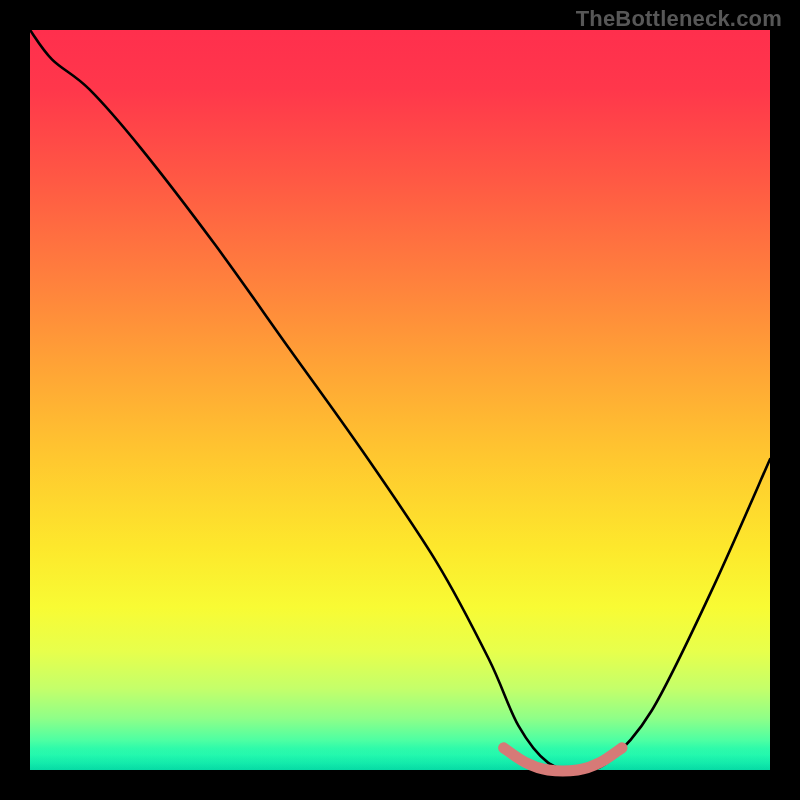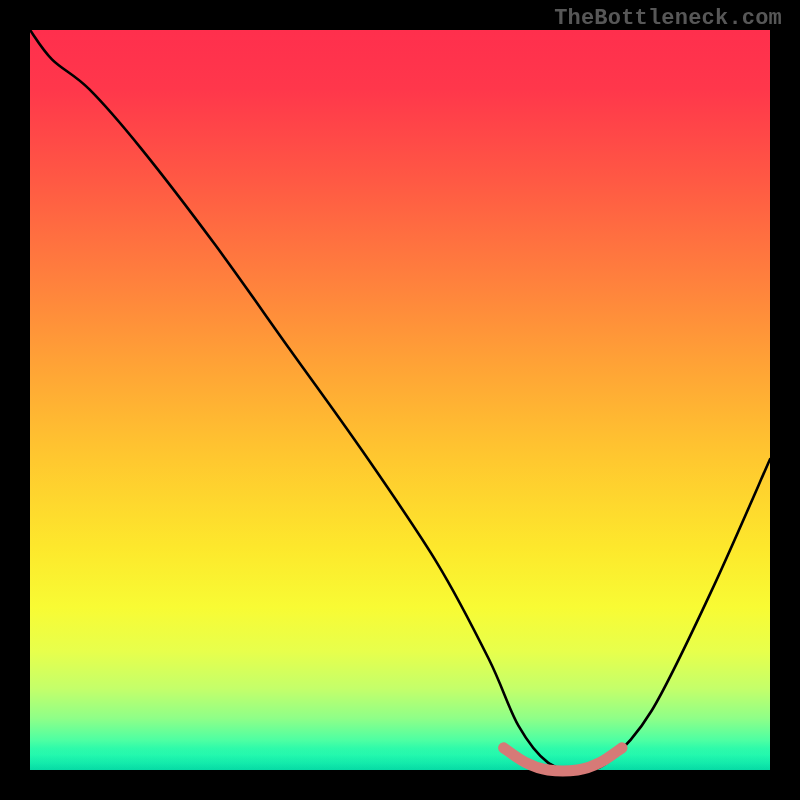--- a/index.html
+++ b/index.html
@@ -7,21 +7,21 @@
   .frame {
     position: relative;
     width: 800px;
     height: 800px;
     background: #000;
   }
   .watermark {
     position: absolute;
     top: 6px;
     right: 18px;
-    font-family: Liberation Mono, monospace;
+    font-family: Liberation Sans, sans-serif;
     font-size: 22px;
     font-weight: 600;
     color: #575757;
     letter-spacing: 0.2px;
     z-index: 10;
   }
   .plot {
     position: absolute;
     left: 30px;
     top: 30px;

